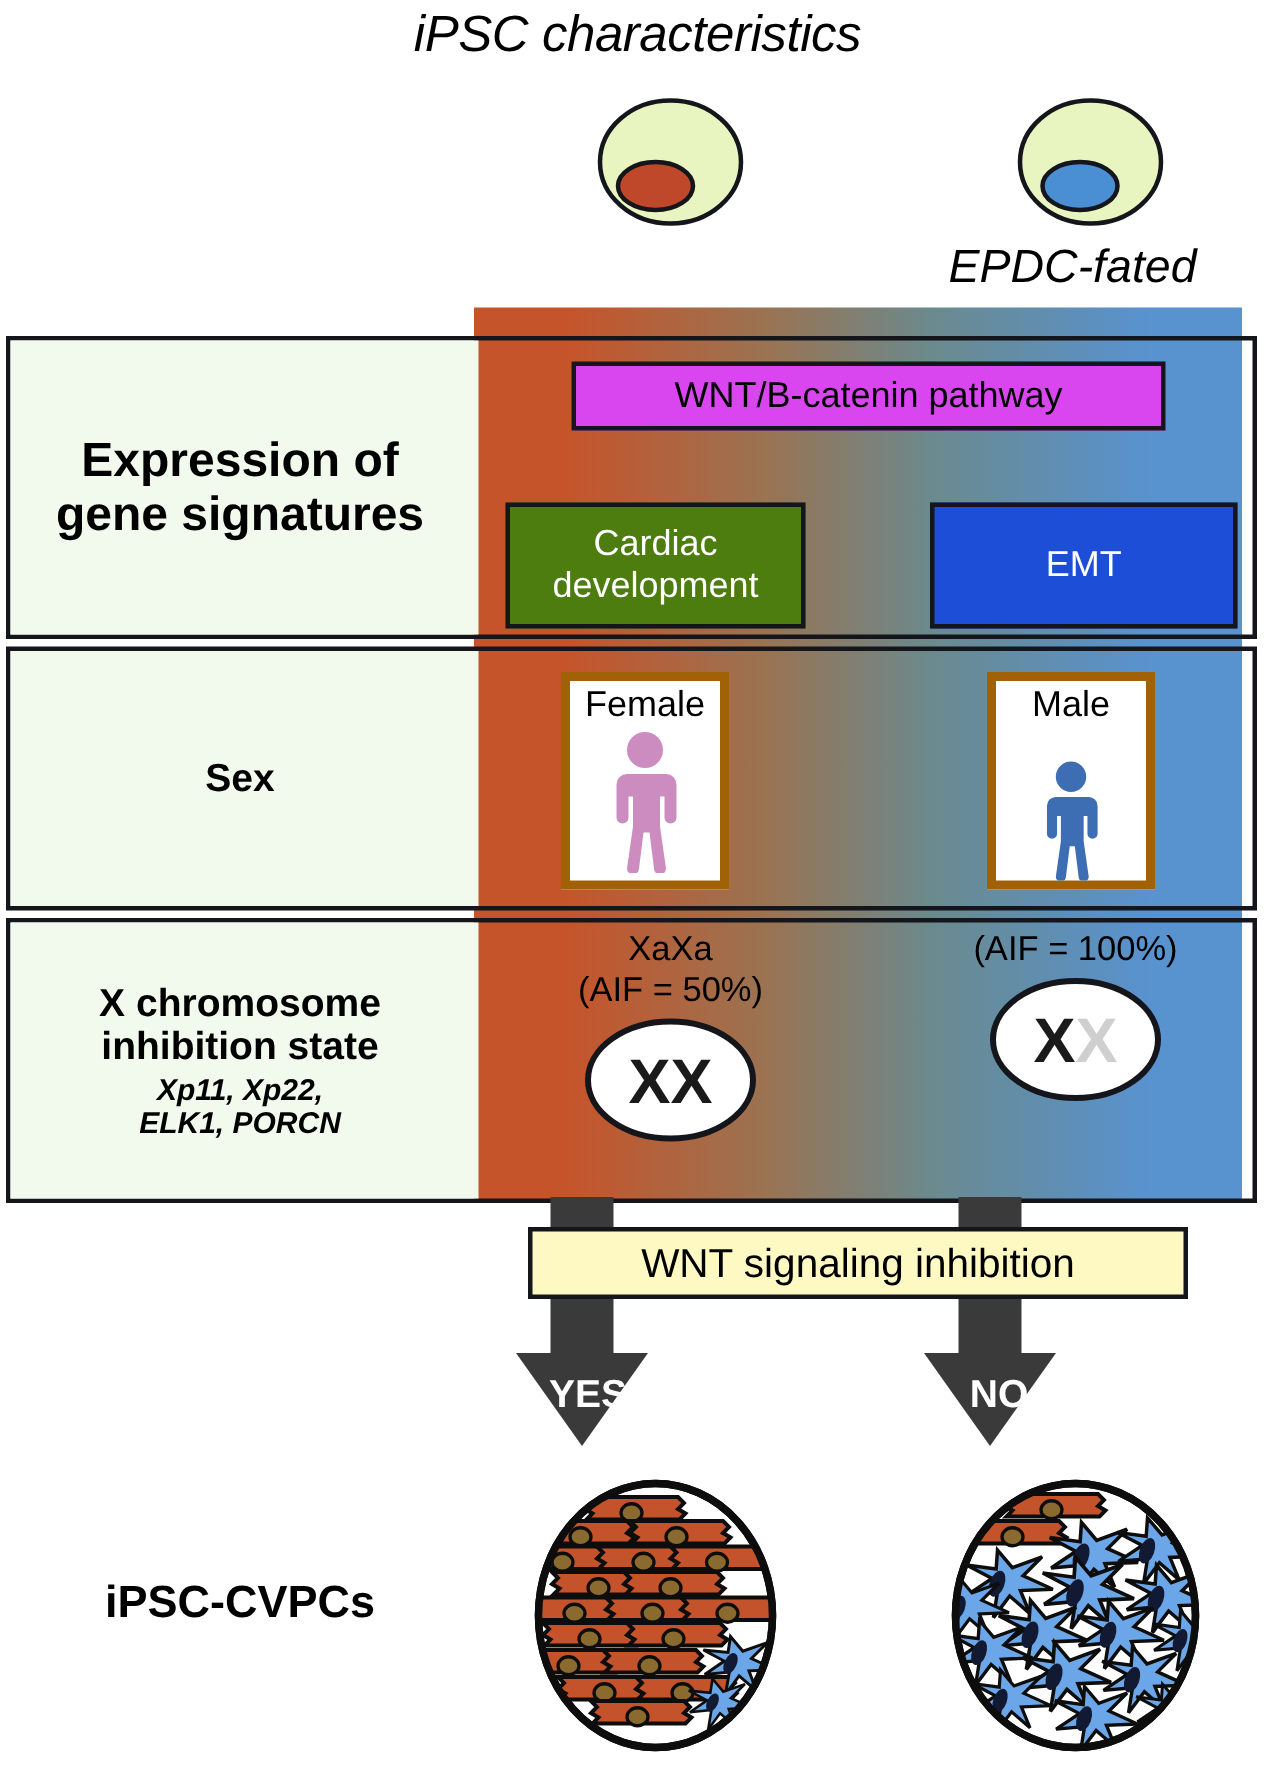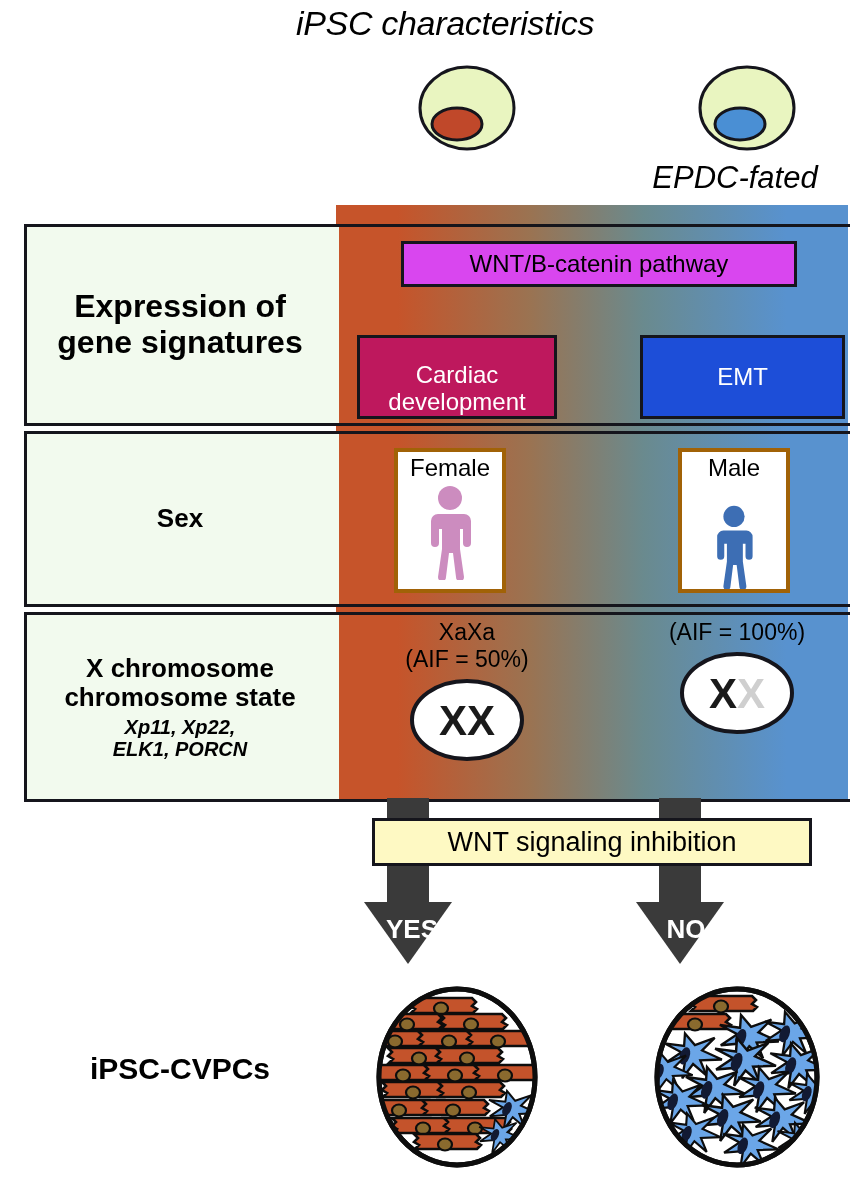--- a/index.html
+++ b/index.html
@@ -1,17 +1,17 @@
 <!DOCTYPE html>
 <html><head>
 <meta charset="utf-8">
 <style>
   html,body{margin:0;padding:0;background:#ffffff;}
   body{width:850px;height:1178px;overflow:hidden;font-family:"Liberation Sans",sans-serif;}
-  #root{position:relative;width:728px;height:1178px;margin-left:20px;}
+  #root{position:relative;width:728px;height:1178px;}
 
   .abs{position:absolute;}
 
   
   #fig-title{
     left:0;top:4px;width:850px;text-align:center;
     font-size:34px;font-style:italic;color:#000;
     letter-spacing:-0.3px;
   }
   .cell-icon{width:110px;height:100px;}
@@ -61,31 +61,31 @@
   .sigbox{
     position:absolute;border:3px solid #15151c;box-sizing:border-box;
     display:flex;align-items:center;justify-content:center;text-align:center;
   }
   #box-wnt{
     left:374px;top:14px;width:396px;height:46px;
     background:#d946ef;color:#000;font-size:24px;
   }
   #box-cardiac{
     left:330px;top:108px;width:200px;height:84px;
-    background:#be185d;color:#ffffff;font-size:24px;line-height:1.15;align-items:flex-end;
+    background:#4d7c0f;color:#ffffff;font-size:24px;line-height:1.15;
   }
   #box-emt{
     left:613px;top:108px;width:205px;height:84px;
     background:#1d4ed8;color:#ffffff;font-size:24px;
   }
 
   
   .sexbox{
     position:absolute;top:14px;width:112px;height:145px;
-    background:#ffffff;border:4px solid #a16207;box-sizing:border-box;
+    background:#ffffff;border:6px solid #a16207;box-sizing:border-box;
     display:flex;flex-direction:column;align-items:center;
   }
   #sexbox-female{left:367px;}
   #sexbox-male{left:651px;gap:20px;}
   .sex-caption{font-size:24px;color:#000;margin-top:2px;}
   .person-svg{margin-top:2px;}
 
   
   .xcol{position:absolute;top:4px;width:230px;text-align:center;}
   #xcol-cm{left:325px;}
@@ -174,21 +174,21 @@
         <circle cx="36" cy="14" r="12" fill="#3d6eb4"></circle>
         <path d="M22 30 h28 a7 7 0 0 1 7 7 v22 a4 4 0 0 1 -8 0 v-14 h-3 v20 l4 28 a4 4 0 0 1 -8 0 l-3 -24 h-4 l-3 24 a4 4 0 0 1 -8 0 l4 -28 v-20 h-3 v14 a4 4 0 0 1 -8 0 v-22 a7 7 0 0 1 7 -7 z" fill="#3d6eb4"></path>
       </svg>
     </div>
   </div>
 
   <div class="abs row" id="row-xchrom">
     <div class="row-left-bg"></div>
     <div class="row-label" id="label-xchrom">
       <span>X chromosome</span>
-      <span>chromosome state</span>
+      <span>inhibition state</span>
       <span class="gene-list">
         <span>Xp11, Xp22,</span><br>
         <span>ELK1, PORCN</span>
       </span>
     </div>
 
     <div class="xcol" id="xcol-cm">
       <div class="x-state">XaXa</div>
       <div class="x-state">(AIF = 50%)</div>
       <svg class="x-ellipse" width="118" height="86" viewBox="0 0 118 86">

